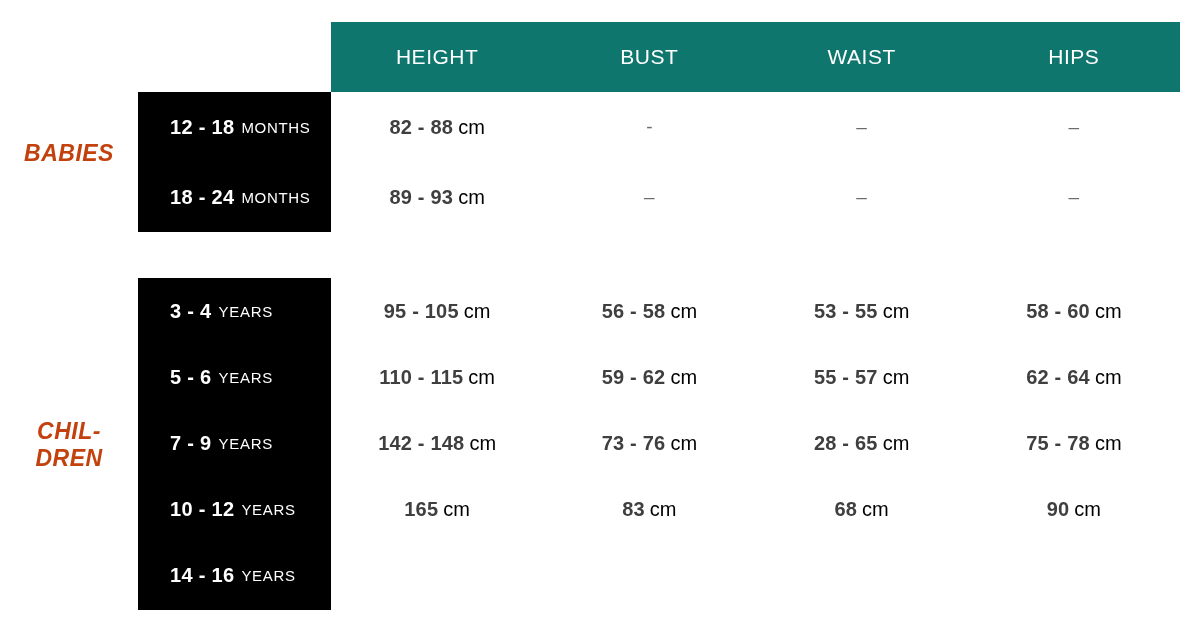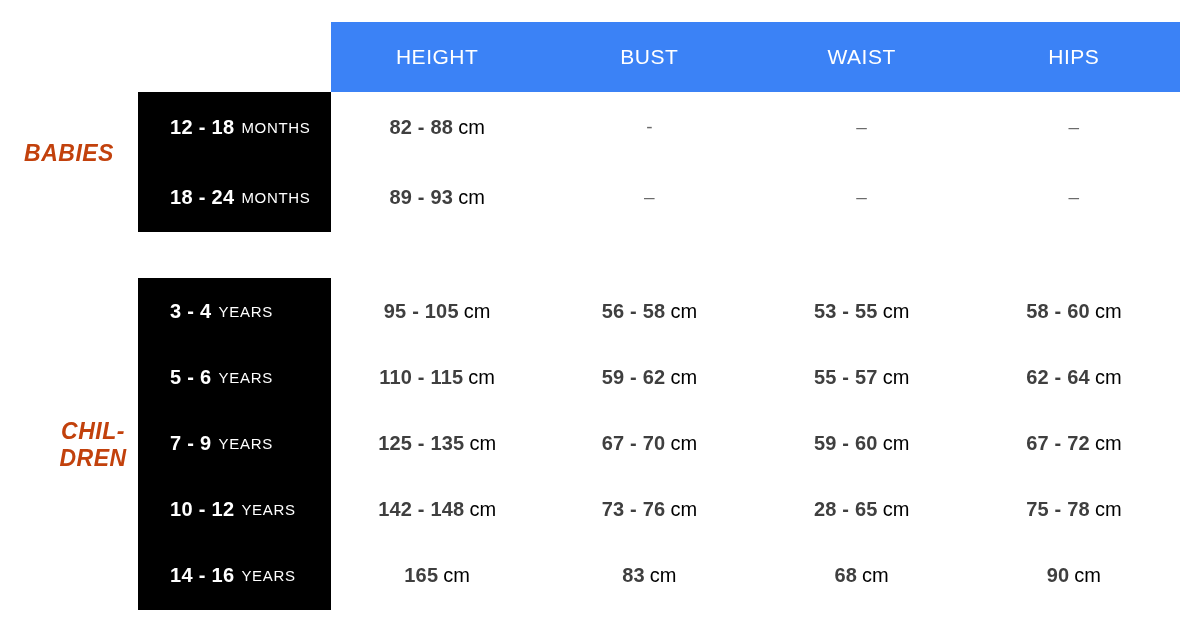--- a/index.html
+++ b/index.html
@@ -21,21 +21,21 @@
     height: 642px;
   }
 
   
   .header-band {
     position: absolute;
     left: 331px;
     top: 22px;
     width: 849px;
     height: 70px;
-    background: #3b82f6;
+    background: #0f766e;
     display: flex;
     align-items: center;
   }
   .header-cell {
     flex: 1 1 0;
     text-align: center;
     color: #ffffff;
     font-size: 21px;
     letter-spacing: 0.5px;
     font-weight: 400;
@@ -48,21 +48,21 @@
     width: 138px;
     text-align: center;
     font-style: italic;
     font-weight: bold;
     font-size: 23px;
     color: #c2410c;
     letter-spacing: 0.5px;
     line-height: 1.18;
   }
   .group-label.babies { top: 140px; }
-  .group-label.children { top: 418px; margin-left: 24px; }
+  .group-label.children { top: 418px; }
 
   
   .size-block {
     position: absolute;
     left: 138px;
     width: 193px;
     background: #000000;
   }
   .size-block.babies {
     top: 92px;
@@ -249,34 +249,20 @@
         <span class="val">59 - 62</span><span class="unit">cm</span>
       </div>
       <div class="meas-cell">
         <span class="val">55 - 57</span><span class="unit">cm</span>
       </div>
       <div class="meas-cell">
         <span class="val">62 - 64</span><span class="unit">cm</span>
       </div>
     </div>
 
-    <div class="meas-row">
-      <div class="meas-cell">
-        <span class="val">125 - 135</span><span class="unit">cm</span>
-      </div>
-      <div class="meas-cell">
-        <span class="val">67 - 70</span><span class="unit">cm</span>
-      </div>
-      <div class="meas-cell">
-        <span class="val">59 - 60</span><span class="unit">cm</span>
-      </div>
-      <div class="meas-cell">
-        <span class="val">67 - 72</span><span class="unit">cm</span>
-      </div>
-    </div>
 
     <div class="meas-row">
       <div class="meas-cell">
         <span class="val">142 - 148</span><span class="unit">cm</span>
       </div>
       <div class="meas-cell">
         <span class="val">73 - 76</span><span class="unit">cm</span>
       </div>
       <div class="meas-cell">
         <span class="val">28 - 65</span><span class="unit">cm</span>

